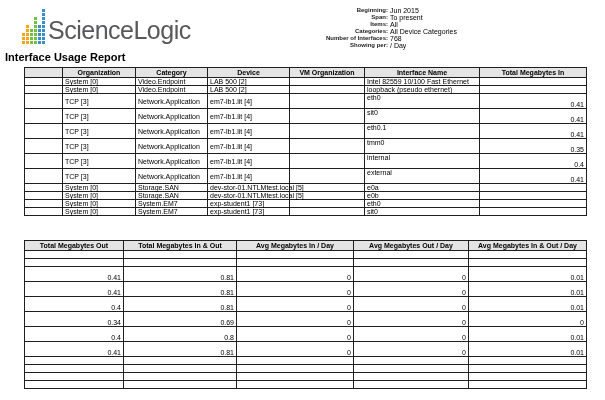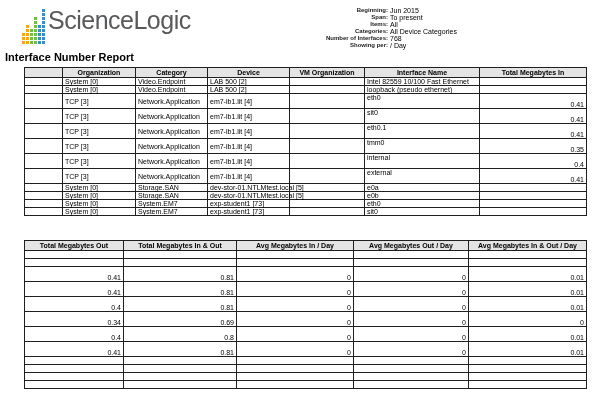--- a/index.html
+++ b/index.html
@@ -9,21 +9,21 @@
     --logo-blue: #3a8dca;
     --table-border: #1f1f1f;
     --header-bg: #e4e4e4;
   }
   * { box-sizing: border-box; }
   html, body { margin: 0; padding: 0; }
   body { font-family: "Liberation Sans", sans-serif; background: #fff; }
   .page { position: relative; width: 605px; height: 400px; background: #fff; overflow: hidden; }
 
   
-  .logo { position: absolute; left: 22px; top: 8px; display: flex; align-items: flex-start; }
+  .logo { position: absolute; left: 22px; top: 8px; display: flex; align-items: flex-end; }
   .logo-icon { display: flex; align-items: flex-end; height: 36px; margin-right: 2px; }
   .logo-icon .bar { width: 3px; margin-right: 1px; }
   .bar-o { background-image: repeating-linear-gradient(to top, var(--logo-orange) 0 3px, transparent 3px 4px); }
   .bar-g { background-image: repeating-linear-gradient(to top, var(--logo-green) 0 3px, transparent 3px 4px); }
   .bar-b { background-image: repeating-linear-gradient(to top, var(--logo-blue) 0 3px, transparent 3px 4px); }
   .logo-text { font-size: 25px; color: var(--logo-text); letter-spacing: -0.5px; line-height: 1; margin-bottom: 1px; }
 
   
   .info { position: absolute; top: 7px; left: 250px; width: 230px; }
   .info-line { display: flex; line-height: 7px; margin-bottom: 0; }
@@ -91,21 +91,21 @@
     <div class="info-line">
       <span class="info-label">Number of Interfaces:</span>
       <span class="info-value">768</span>
     </div>
     <div class="info-line">
       <span class="info-label">Showing per:</span>
       <span class="info-value">/ Day</span>
     </div>
   </div>
 
-  <div class="title">Interface Number Report</div>
+  <div class="title">Interface Usage Report</div>
 
   <div class="tbl-wrap1">
     <table class="report">
       <colgroup>
         <col style="width:38px">
           <col style="width:73px">
           <col style="width:72px">
         <col style="width:82px">
           <col style="width:75px">
           <col style="width:115px">

